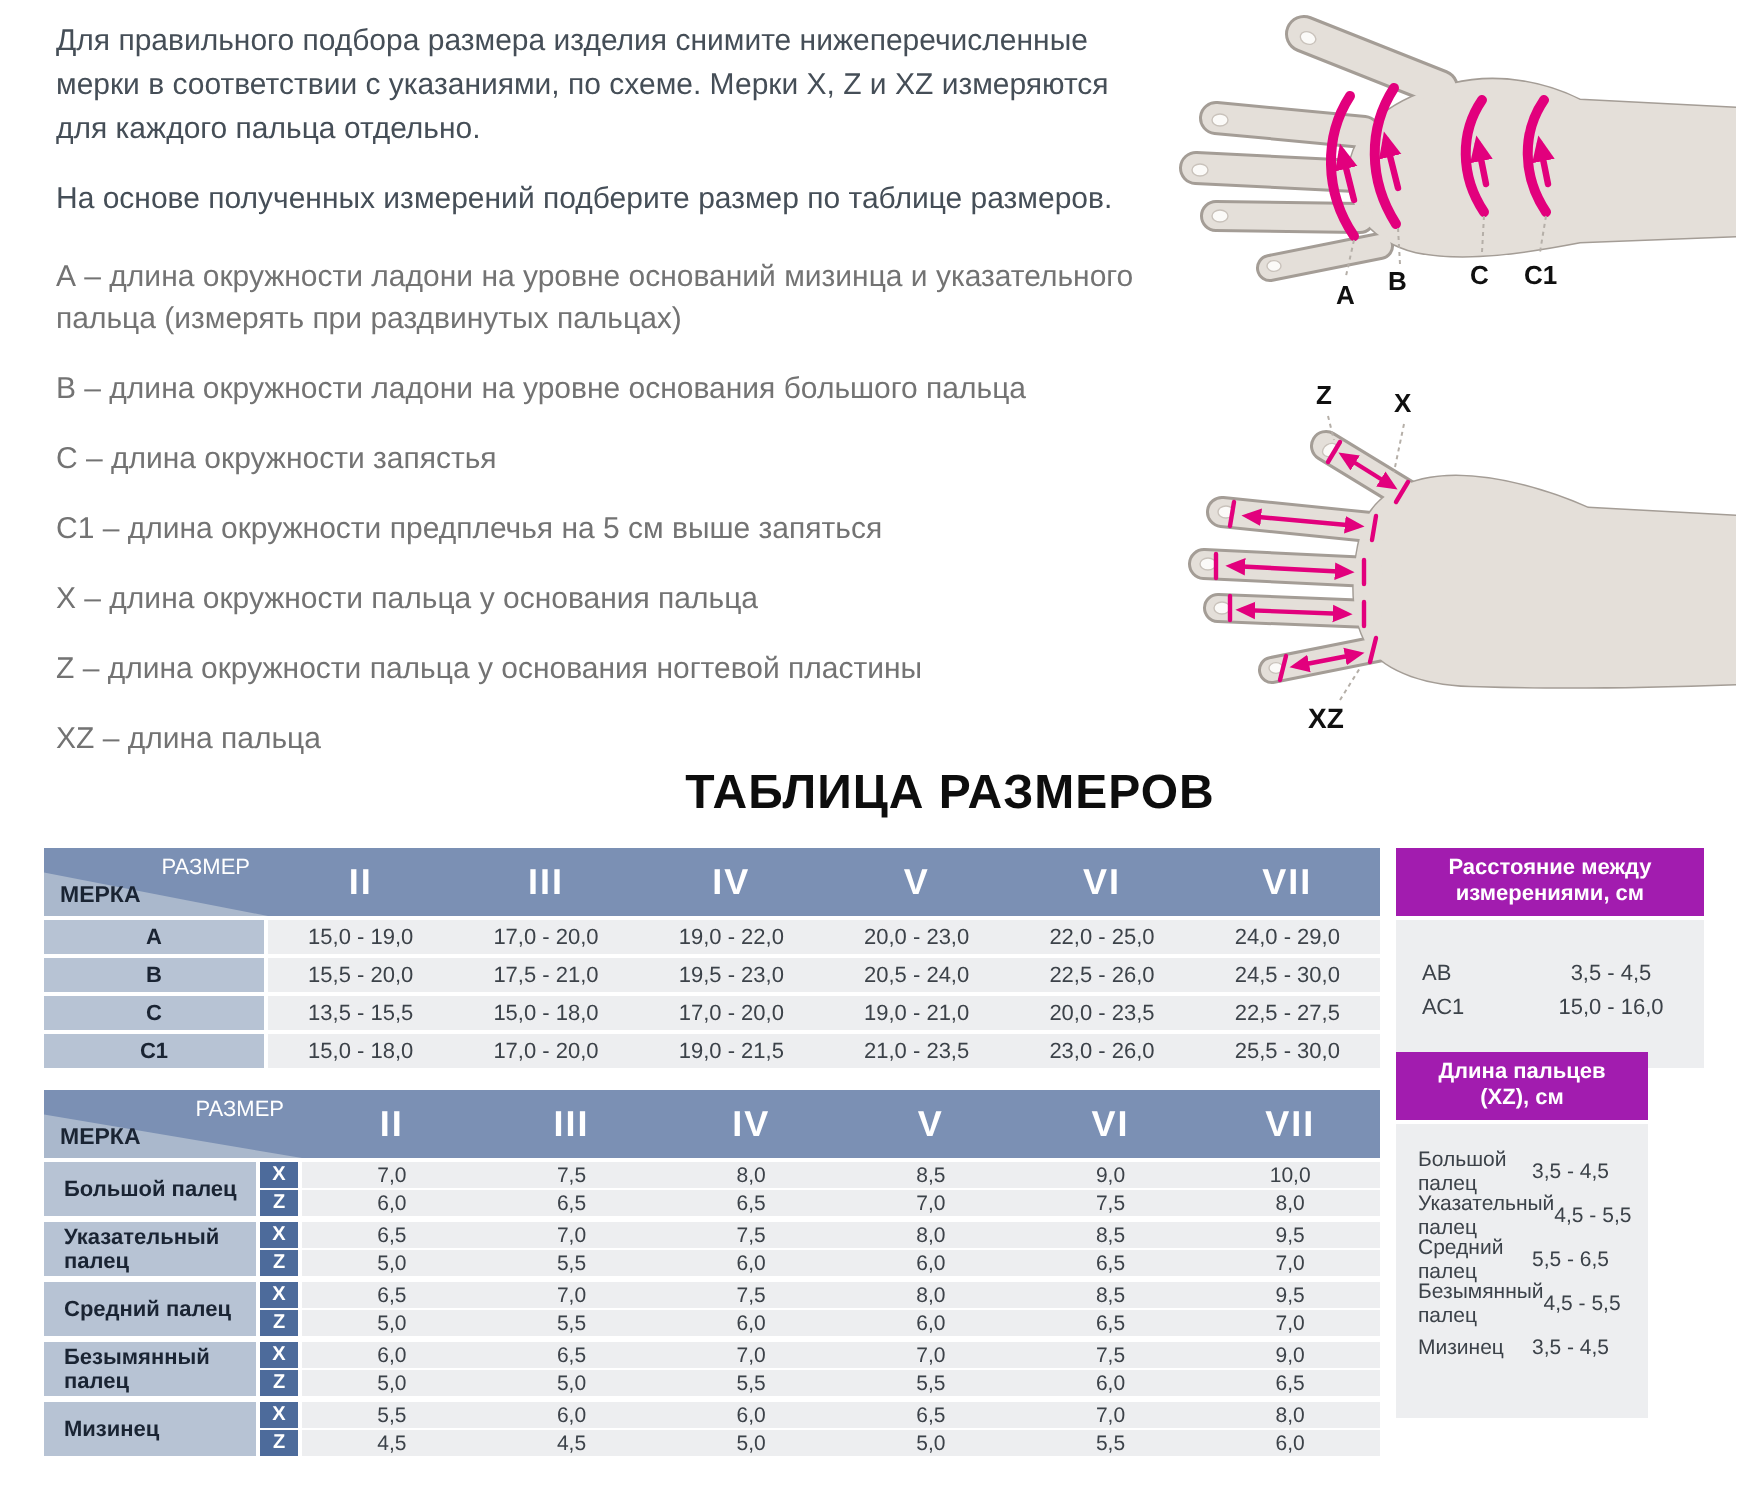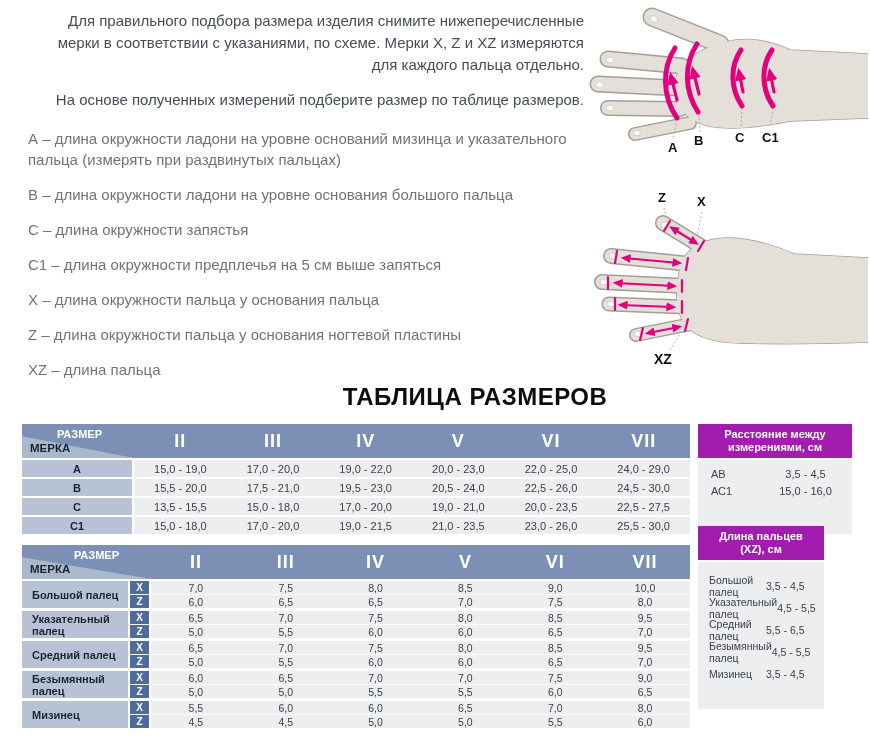--- a/index.html
+++ b/index.html
@@ -1,41 +1,41 @@
 <!DOCTYPE html>
 <html><head>
 <meta charset="utf-8">
 <style>
   html,body { margin:0; padding:0; background:#ffffff; }
   .page { position:relative; width:870px; height:752px; background:#fff; overflow:hidden;
           font-family:"Liberation Sans", sans-serif; }
 
   
   .intro { position:absolute; left:28px; top:10px; width:556px; font-size:15px;
-           line-height:22px; color:#454e57;text-align:right; }
+           line-height:22px; color:#454e57; }
   .intro p { margin:0 0 13px 0; }
   .defs { position:absolute; left:28px; top:128px; width:560px; font-size:15px;
           line-height:21px; color:#737373; }
   .defs p { margin:0 0 14px 0; }
 
   
   .title { position:absolute; top:383px; left:0; width:870px; text-align:center;
            font-size:24px; font-weight:bold; color:#0d0d0d; letter-spacing:.5px;margin-left:40px; }
 
   
   .thead { display:grid; height:34px; background:#7b90b4; }
   .t1 .thead { grid-template-columns:112px repeat(6,1fr); }
   .t2 .thead { grid-template-columns:129px repeat(6,1fr); }
   .colhead { color:#fff; font-weight:bold; font-size:18px; display:flex; align-items:center;
              justify-content:center; letter-spacing:1px; }
   .corner { position:relative; }
   .corner-tri { position:absolute; inset:0; background:#aab8cc;
                 clip-path:polygon(0 36%, 100% 100%, 0 100%); }
-  .corner-top { position:absolute; top:4px; right:32px; color:#fff; font-size:11px;
-                font-weight:bold; z-index:2; }
+  .corner-top { position:absolute; top:4px; right:9px; color:#fff; font-size:11px;
+                font-weight:normal; z-index:2; }
   .corner-bottom { position:absolute; bottom:4px; left:8px; color:#1a2433; font-size:11.5px;
                    font-weight:bold; z-index:2; }
 
   
   .t1 { position:absolute; left:22px; top:424px; width:668px; }
   .t1row { display:flex; height:17px; margin-top:2px; }
   .rlabel { width:110px; margin-right:2px; background:#b7c3d4; font-weight:bold; font-size:11px;
             color:#1a2433; display:flex; align-items:center; justify-content:center; }
   .rdata { flex:1; background:#edeef0; display:grid; grid-template-columns:repeat(6,1fr); }
   .rdata span, .gr span { display:flex; align-items:center; justify-content:center;
@@ -57,21 +57,21 @@
   .gr + .gr { margin-top:1px; }
   .gr span { font-size:10.5px; }
 
   
   .sb1 { position:absolute; left:698px; top:424px; width:154px; }
   .sb2 { position:absolute; left:698px; top:526px; width:126px; }
   .sbhead { height:34px; background:#a21caf; color:#fff; font-weight:bold; font-size:11px;
             display:flex; align-items:center; justify-content:center; text-align:center;
             line-height:13px; padding:16px 10px; box-sizing:border-box; }
   .sbbody { margin-top:2px; background:#edeef0; box-sizing:border-box; }
-  .sb1 .sbbody { height:74px; padding-top:5px; }
+  .sb1 .sbbody { height:74px; padding-top:18px; }
   .sb2 .sbbody { height:147px; padding-top:13px; }
   .sb1row { height:17px; display:flex; align-items:center; font-size:11px; color:#3c4249; }
   .sb1row .lab { width:48px; padding-left:13px; }
   .sb1row .val { flex:1; text-align:center; }
   .sb2row { height:22px; display:flex; align-items:center; font-size:10.5px; color:#3c4249; }
   .sb2row .lab { flex:1; padding-left:11px; }
   .sb2row .val { width:58px; }
 
   .hand-svg { position:absolute; }
   svg text.dlabel { font-family:"Liberation Sans", sans-serif; font-weight:bold;

